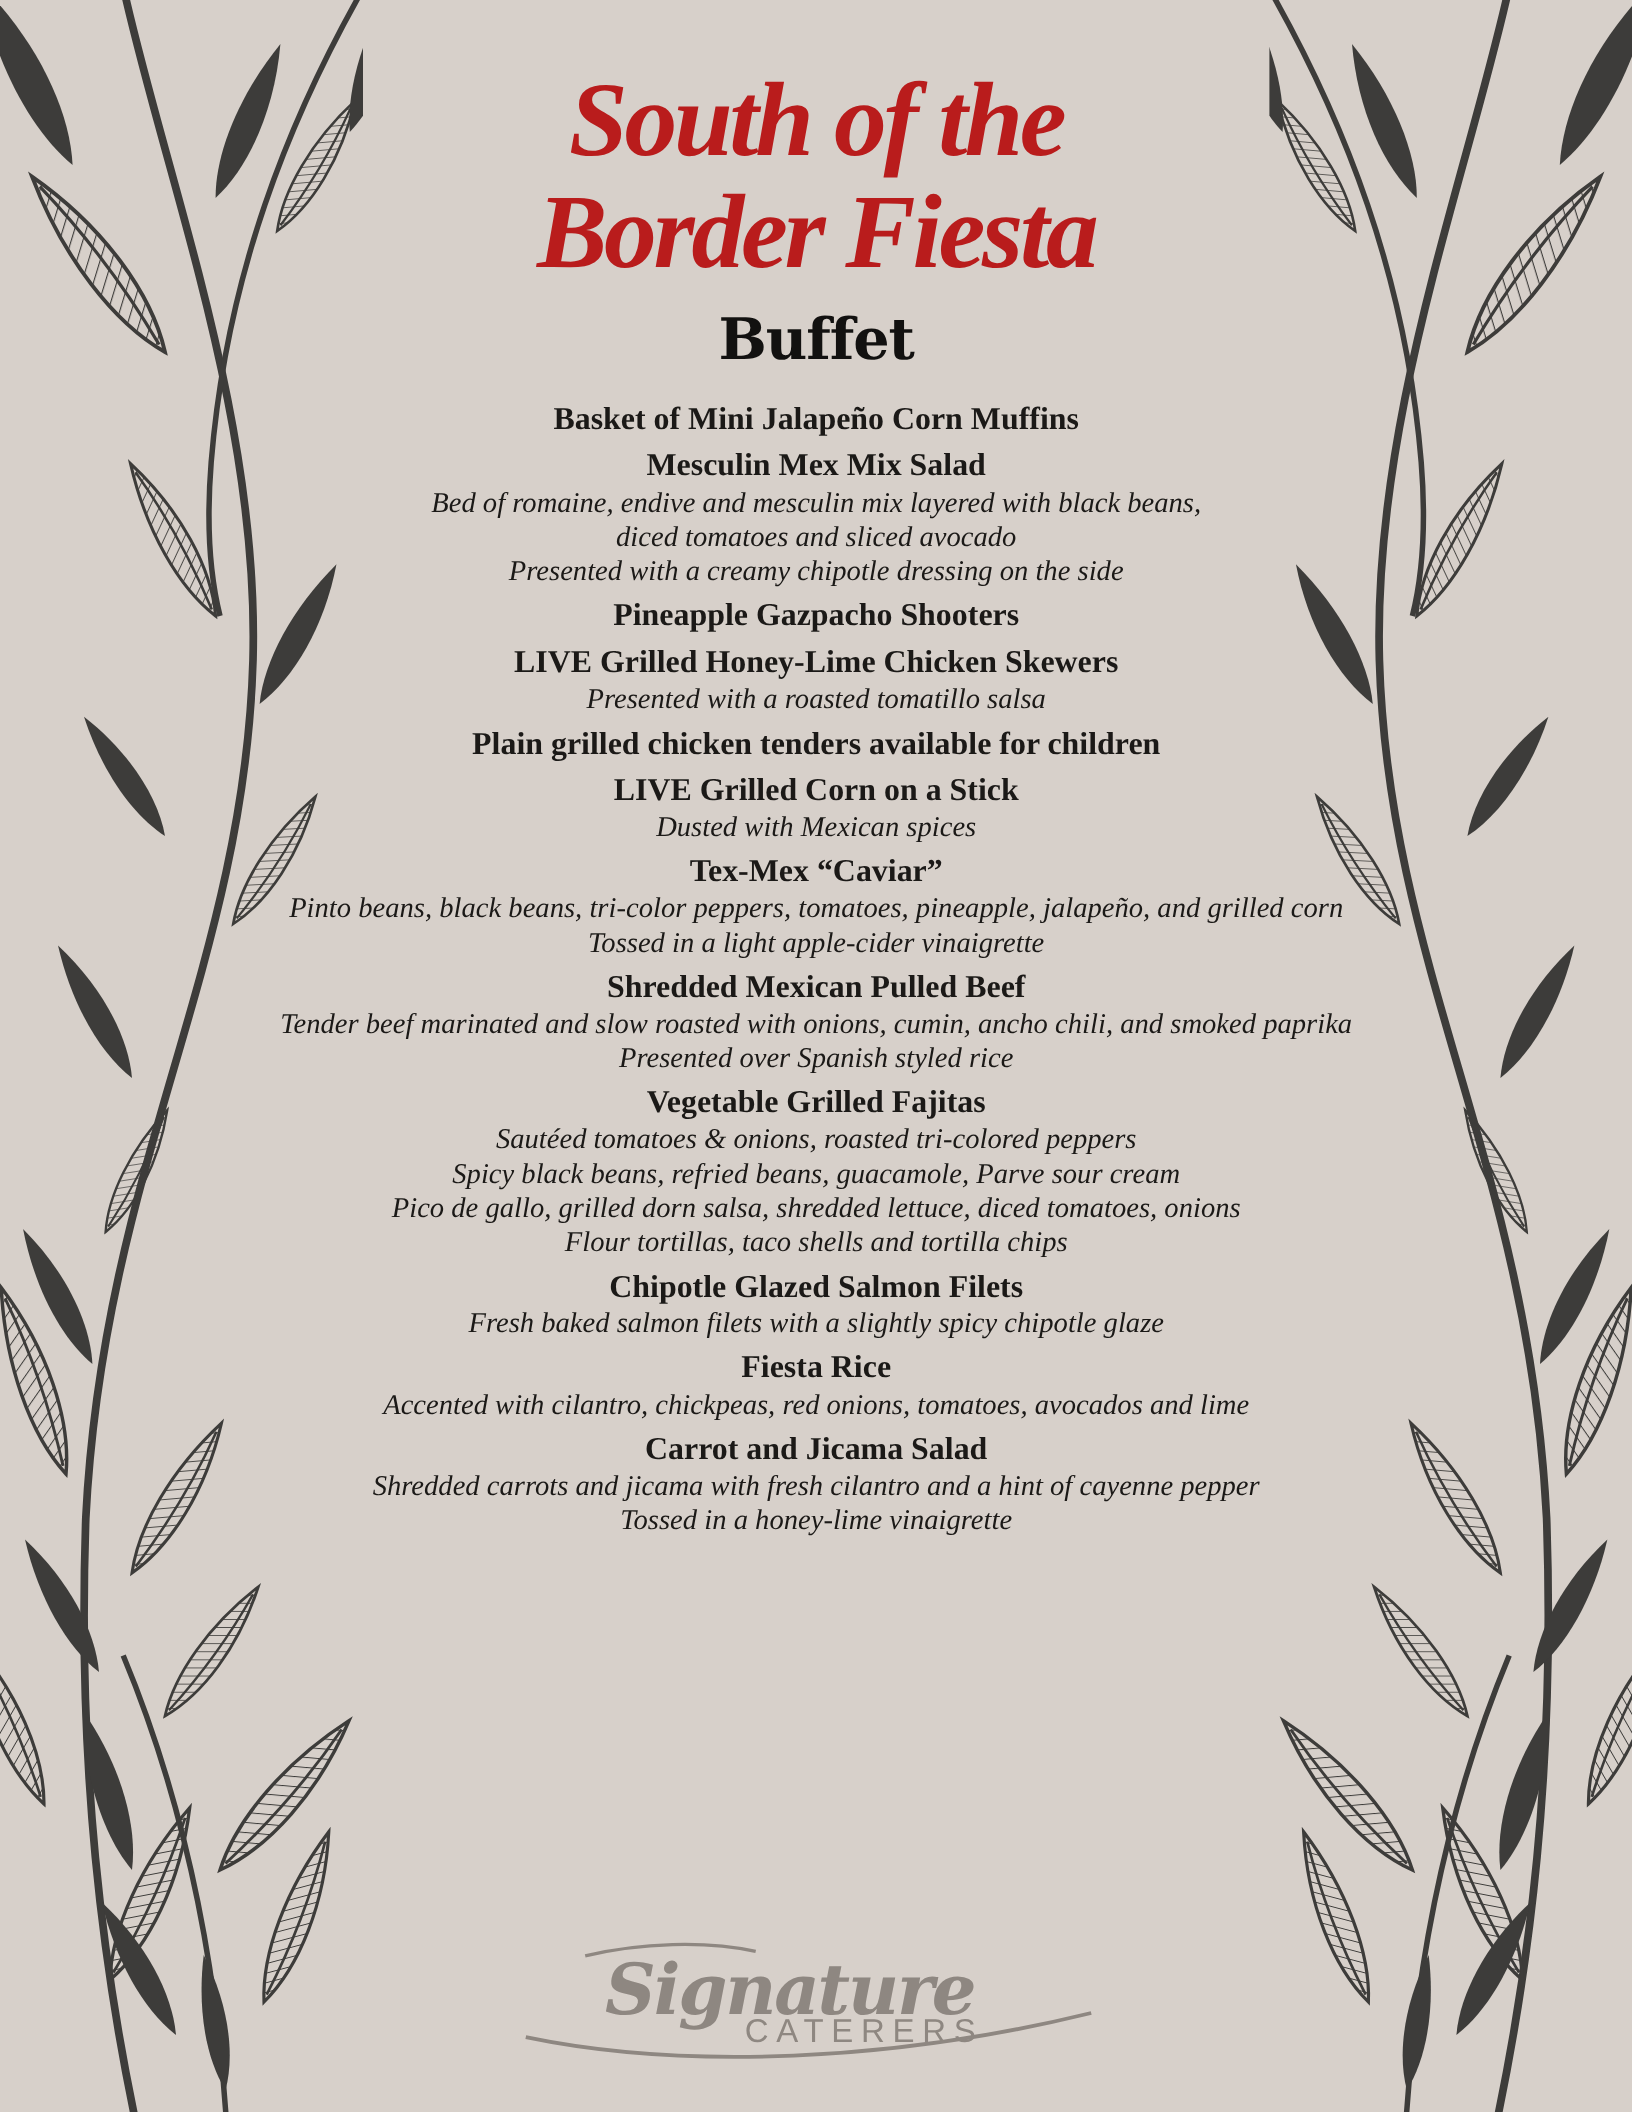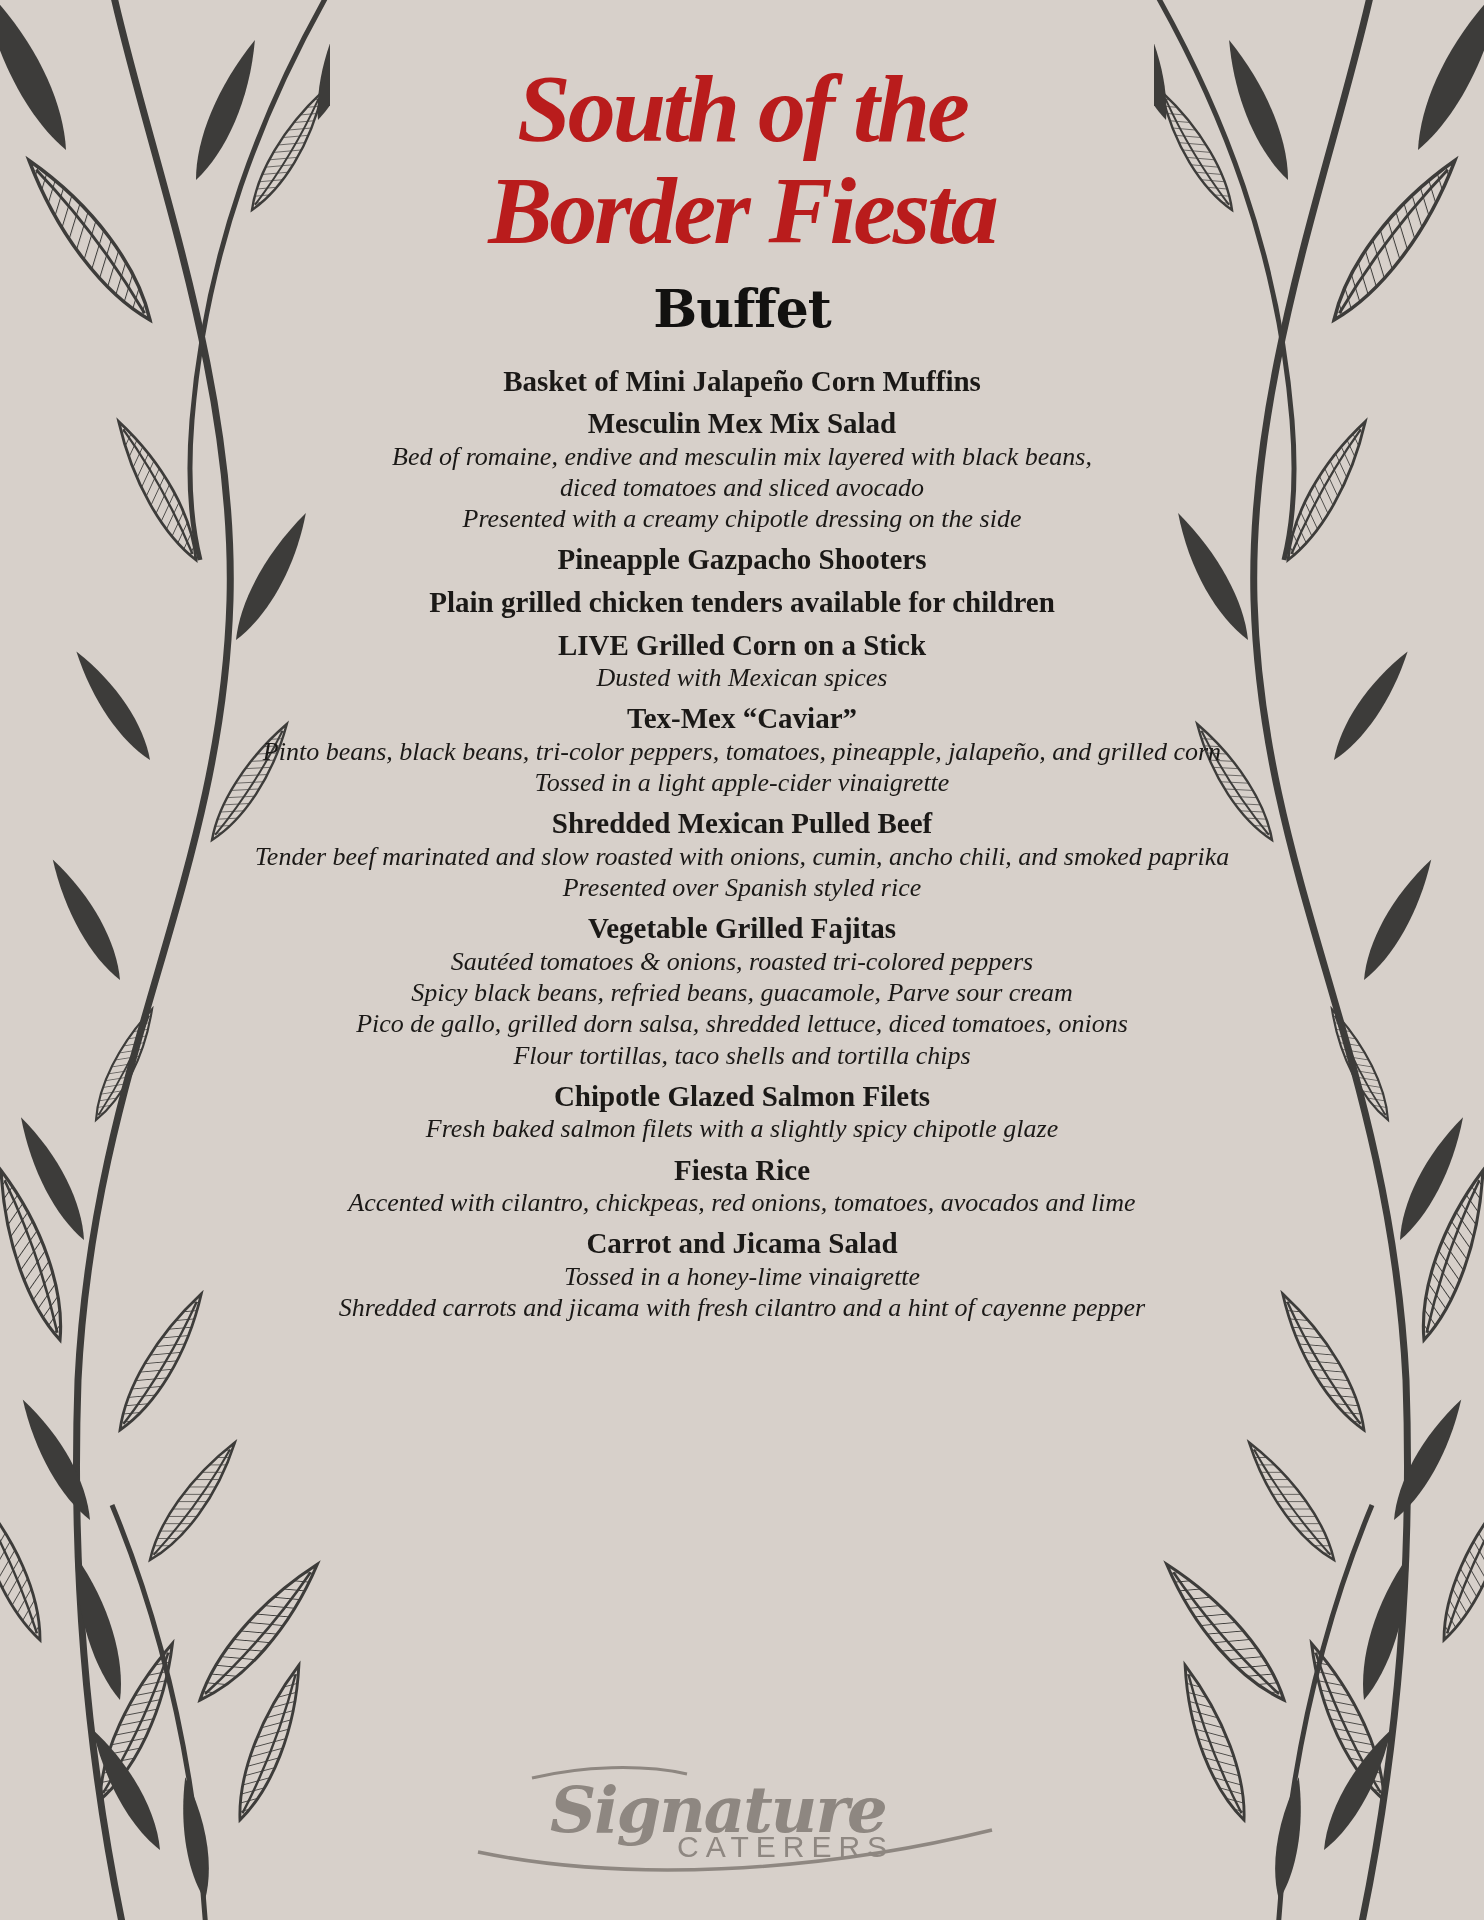--- a/index.html
+++ b/index.html
@@ -167,20 +167,24 @@
         <section class="menu-item">
           <h2 class="item-name">Mesculin Mex Mix Salad</h2>
           <div class="item-desc">Bed of romaine, endive and mesculin mix layered with black beans,</div>
           <div class="item-desc">diced tomatoes and sliced avocado</div>
           <div class="item-desc">Presented with a creamy chipotle dressing on the side</div>
         </section>
         <section class="menu-item">
           <h2 class="item-name">Pineapple Gazpacho Shooters</h2>
         </section>
         <section class="menu-item">
+          <h2 class="item-name">LIVE Grilled Honey-Lime Chicken Skewers</h2>
+          <div class="item-desc">Presented with a roasted tomatillo salsa</div>
+        </section>
+        <section class="menu-item">
           <h2 class="item-name">Plain grilled chicken tenders available for children</h2>
         </section>
         <section class="menu-item">
           <h2 class="item-name">LIVE Grilled Corn on a Stick</h2>
           <div class="item-desc">Dusted with Mexican spices</div>
         </section>
         <section class="menu-item">
           <h2 class="item-name">Tex-Mex “Caviar”</h2>
           <div class="item-desc">Pinto beans, black beans, tri-color peppers, tomatoes, pineapple, jalapeño, and grilled corn</div>
           <div class="item-desc">Tossed in a light apple-cider vinaigrette</div>
@@ -200,22 +204,22 @@
         <section class="menu-item">
           <h2 class="item-name">Chipotle Glazed Salmon Filets</h2>
           <div class="item-desc">Fresh baked salmon filets with a slightly spicy chipotle glaze</div>
         </section>
         <section class="menu-item">
           <h2 class="item-name">Fiesta Rice</h2>
           <div class="item-desc">Accented with cilantro, chickpeas, red onions, tomatoes, avocados and lime</div>
         </section>
         <section class="menu-item">
           <h2 class="item-name">Carrot and Jicama Salad</h2>
+          <div class="item-desc">Shredded carrots and jicama with fresh cilantro and a hint of cayenne pepper</div>
           <div class="item-desc">Tossed in a honey-lime vinaigrette</div>
-          <div class="item-desc">Shredded carrots and jicama with fresh cilantro and a hint of cayenne pepper</div>
         </section>
       </div>
 
     <div class="logo">
       <svg class="logo-flourish-svg" width="540" height="140" viewBox="0 0 540 140">
         <path d="M6 96 C 150 126, 340 118, 520 74" stroke="#8e8781" stroke-width="3.5" fill="none"></path>
         <path d="M60 22 C 110 10, 170 8, 215 18" stroke="#8e8781" stroke-width="3" fill="none"></path>
       </svg>
       <div class="logo-script">Signature</div>
       <div class="logo-caps">CATERERS</div>

